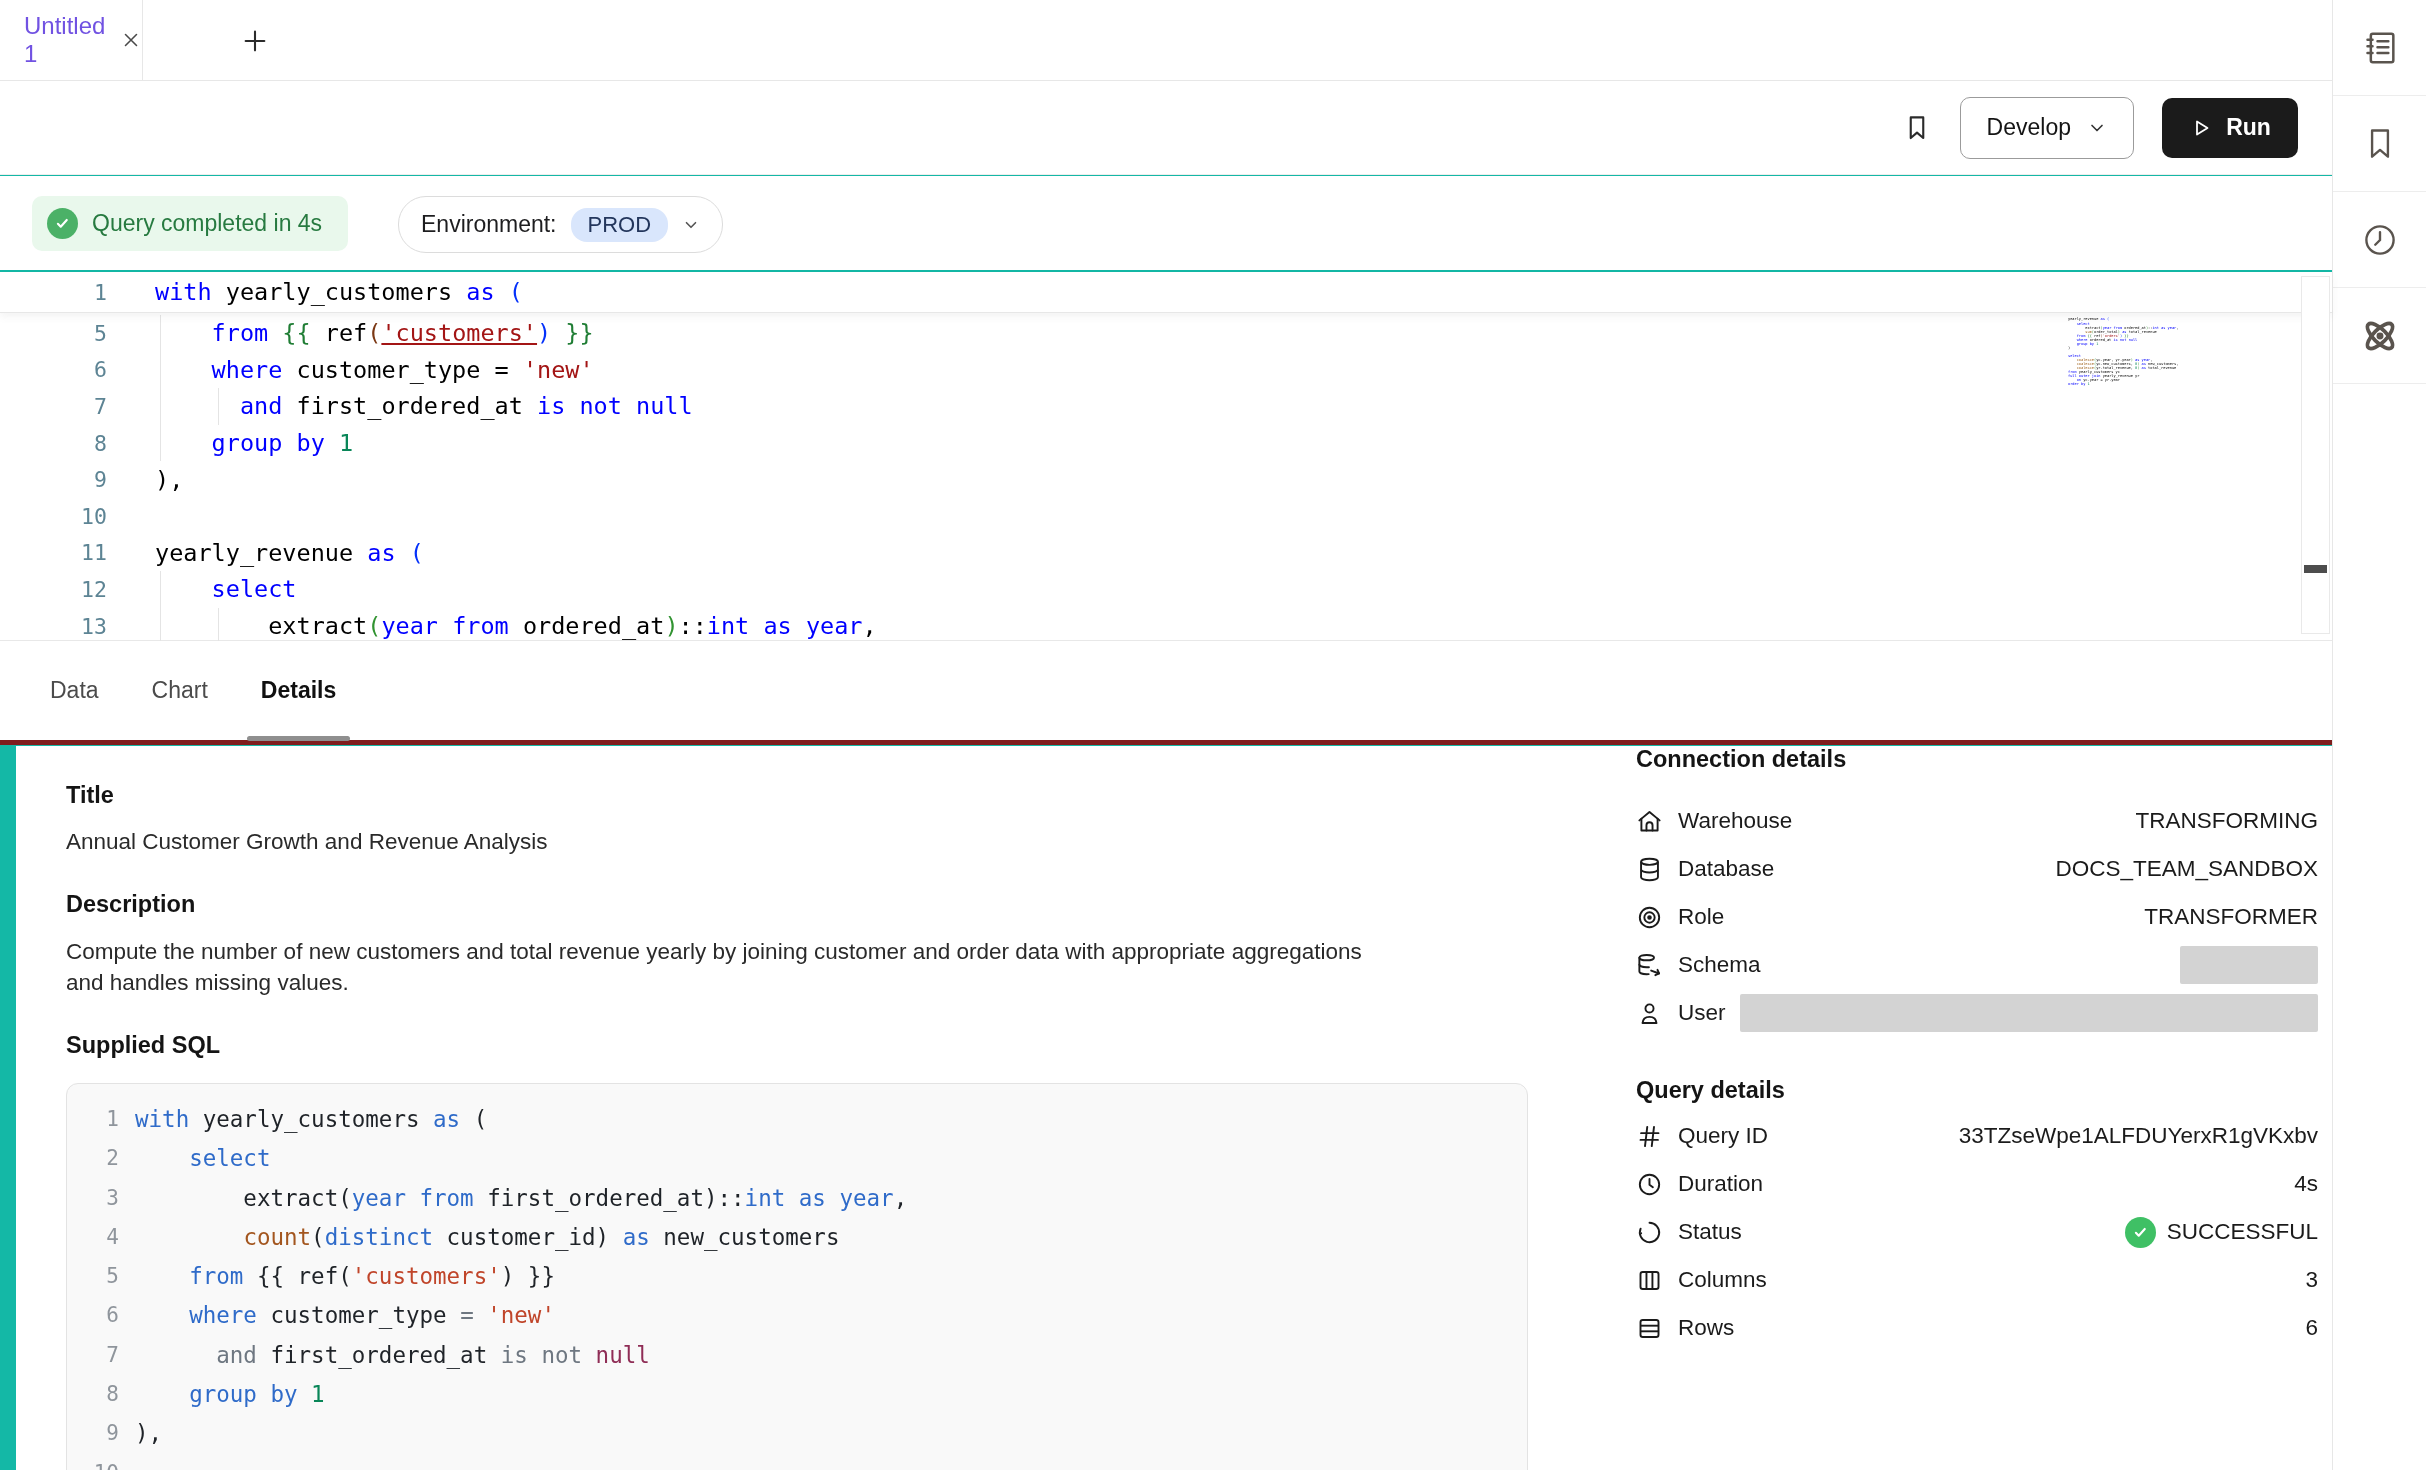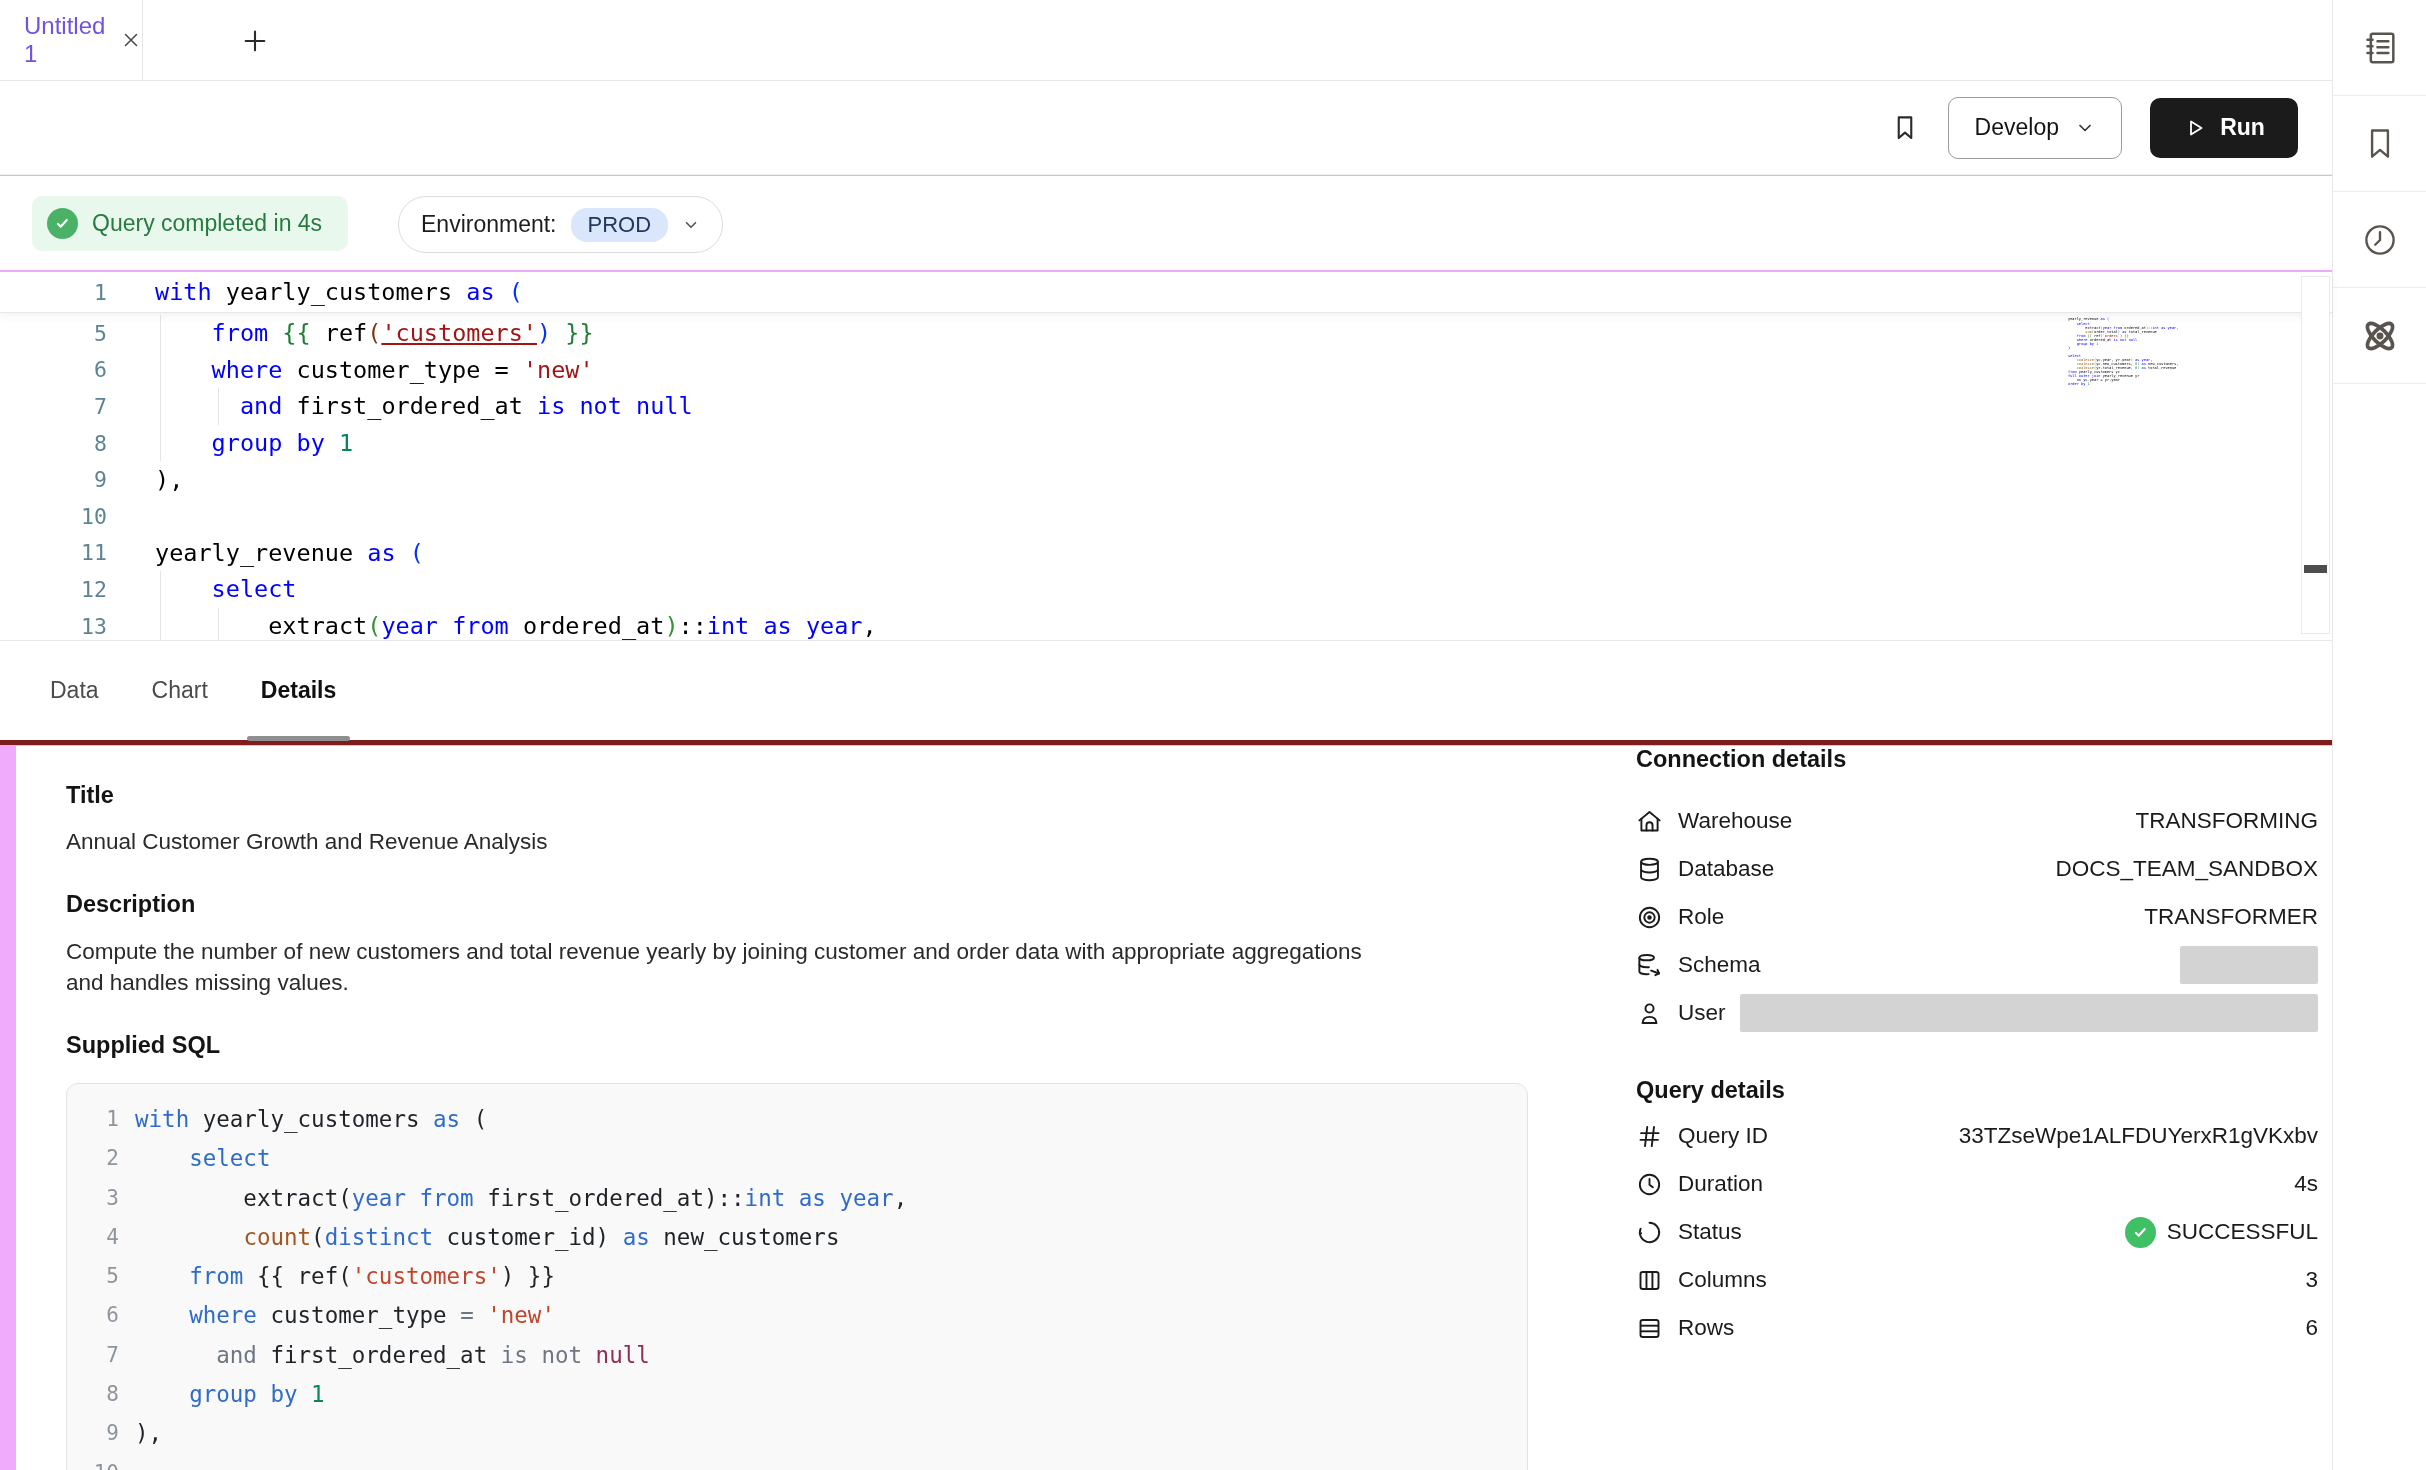--- a/index.html
+++ b/index.html
@@ -1,36 +1,36 @@
 <!DOCTYPE html>
 <html><head>
 <meta charset="utf-8">
 <style>
   html,body{margin:0;padding:0;background:#fff;width:2426px;height:1470px;overflow:hidden;
     font-family:"Liberation Sans", sans-serif;color:#1b1b1b;}
-  .app{position:relative;width:2426px;height:1470px;background:#f0abfc;}
+  .app{position:relative;width:2426px;height:1470px;background:#14b8a6;}
 
   
   .tabbar{position:absolute;top:0;left:0;width:2332px;height:80px;border-bottom:1px solid #e7e7e7;background:#fff;}
   .edtab{position:absolute;left:0;top:0;height:80px;width:143px;border-right:1px solid #e7e7e7;
     display:flex;align-items:center;padding-left:24px;box-sizing:border-box;gap:14px;cursor:pointer;}
   .edtab .tlabel{font-size:24px;color:#7152e2;}
   .iconbtn{display:flex;align-items:center;justify-content:center;cursor:pointer;}
   .newtab{position:absolute;left:234px;top:20px;width:42px;height:42px;display:flex;align-items:center;justify-content:center;cursor:pointer;}
 
   
   .rail{position:absolute;top:0;right:0;width:93px;height:1470px;border-left:1px solid #e7e7e7;background:#fff;}
   .railcell{height:95px;border-bottom:1px solid #ededed;display:flex;align-items:center;justify-content:center;color:#5a544e;cursor:pointer;}
 
   
   .toolbar{position:absolute;top:81px;left:0;width:2332px;height:94px;border-bottom:1px solid #ededed;
     display:flex;align-items:center;justify-content:flex-end;gap:28px;padding-right:34px;box-sizing:border-box;background:#fff;}
   .btn-develop{height:60px;border:1.5px solid #9b9b9b;border-radius:10px;display:flex;align-items:center;gap:16px;
     padding:0 26px;font-size:23px;color:#141414;background:#fff;cursor:pointer;}
-  .btn-run{height:60px;width:148px;background:#1b1b1b;border-radius:10px;display:flex;align-items:center;justify-content:center;
+  .btn-run{height:60px;width:136px;background:#1b1b1b;border-radius:10px;display:flex;align-items:center;justify-content:center;
     gap:13px;color:#fff;font-size:23px;font-weight:600;cursor:pointer;}
 
   
   .statusrow{position:absolute;top:176px;left:0;width:2332px;height:94px;background:#fff;}
   .pill-green{position:absolute;left:32px;top:20px;height:55px;background:#e9f8ec;border-radius:10px;
     display:flex;align-items:center;gap:14px;padding:0 26px 0 15px;color:#277a40;font-size:23px;font-weight:500;}
   .okcircle{width:31px;height:31px;border-radius:50%;display:flex;align-items:center;justify-content:center;flex:none;}
   .pill-env{position:absolute;left:398px;top:20px;height:55px;border:1px solid #dcdcdc;border-radius:28px;background:#fff;
     display:flex;align-items:center;gap:14px;padding:0 22px;font-size:23px;color:#1d1d1f;cursor:pointer;}
   .prodchip{background:#d9e6fc;color:#23365c;border-radius:16px;padding:4px 17px;font-size:22px;}

